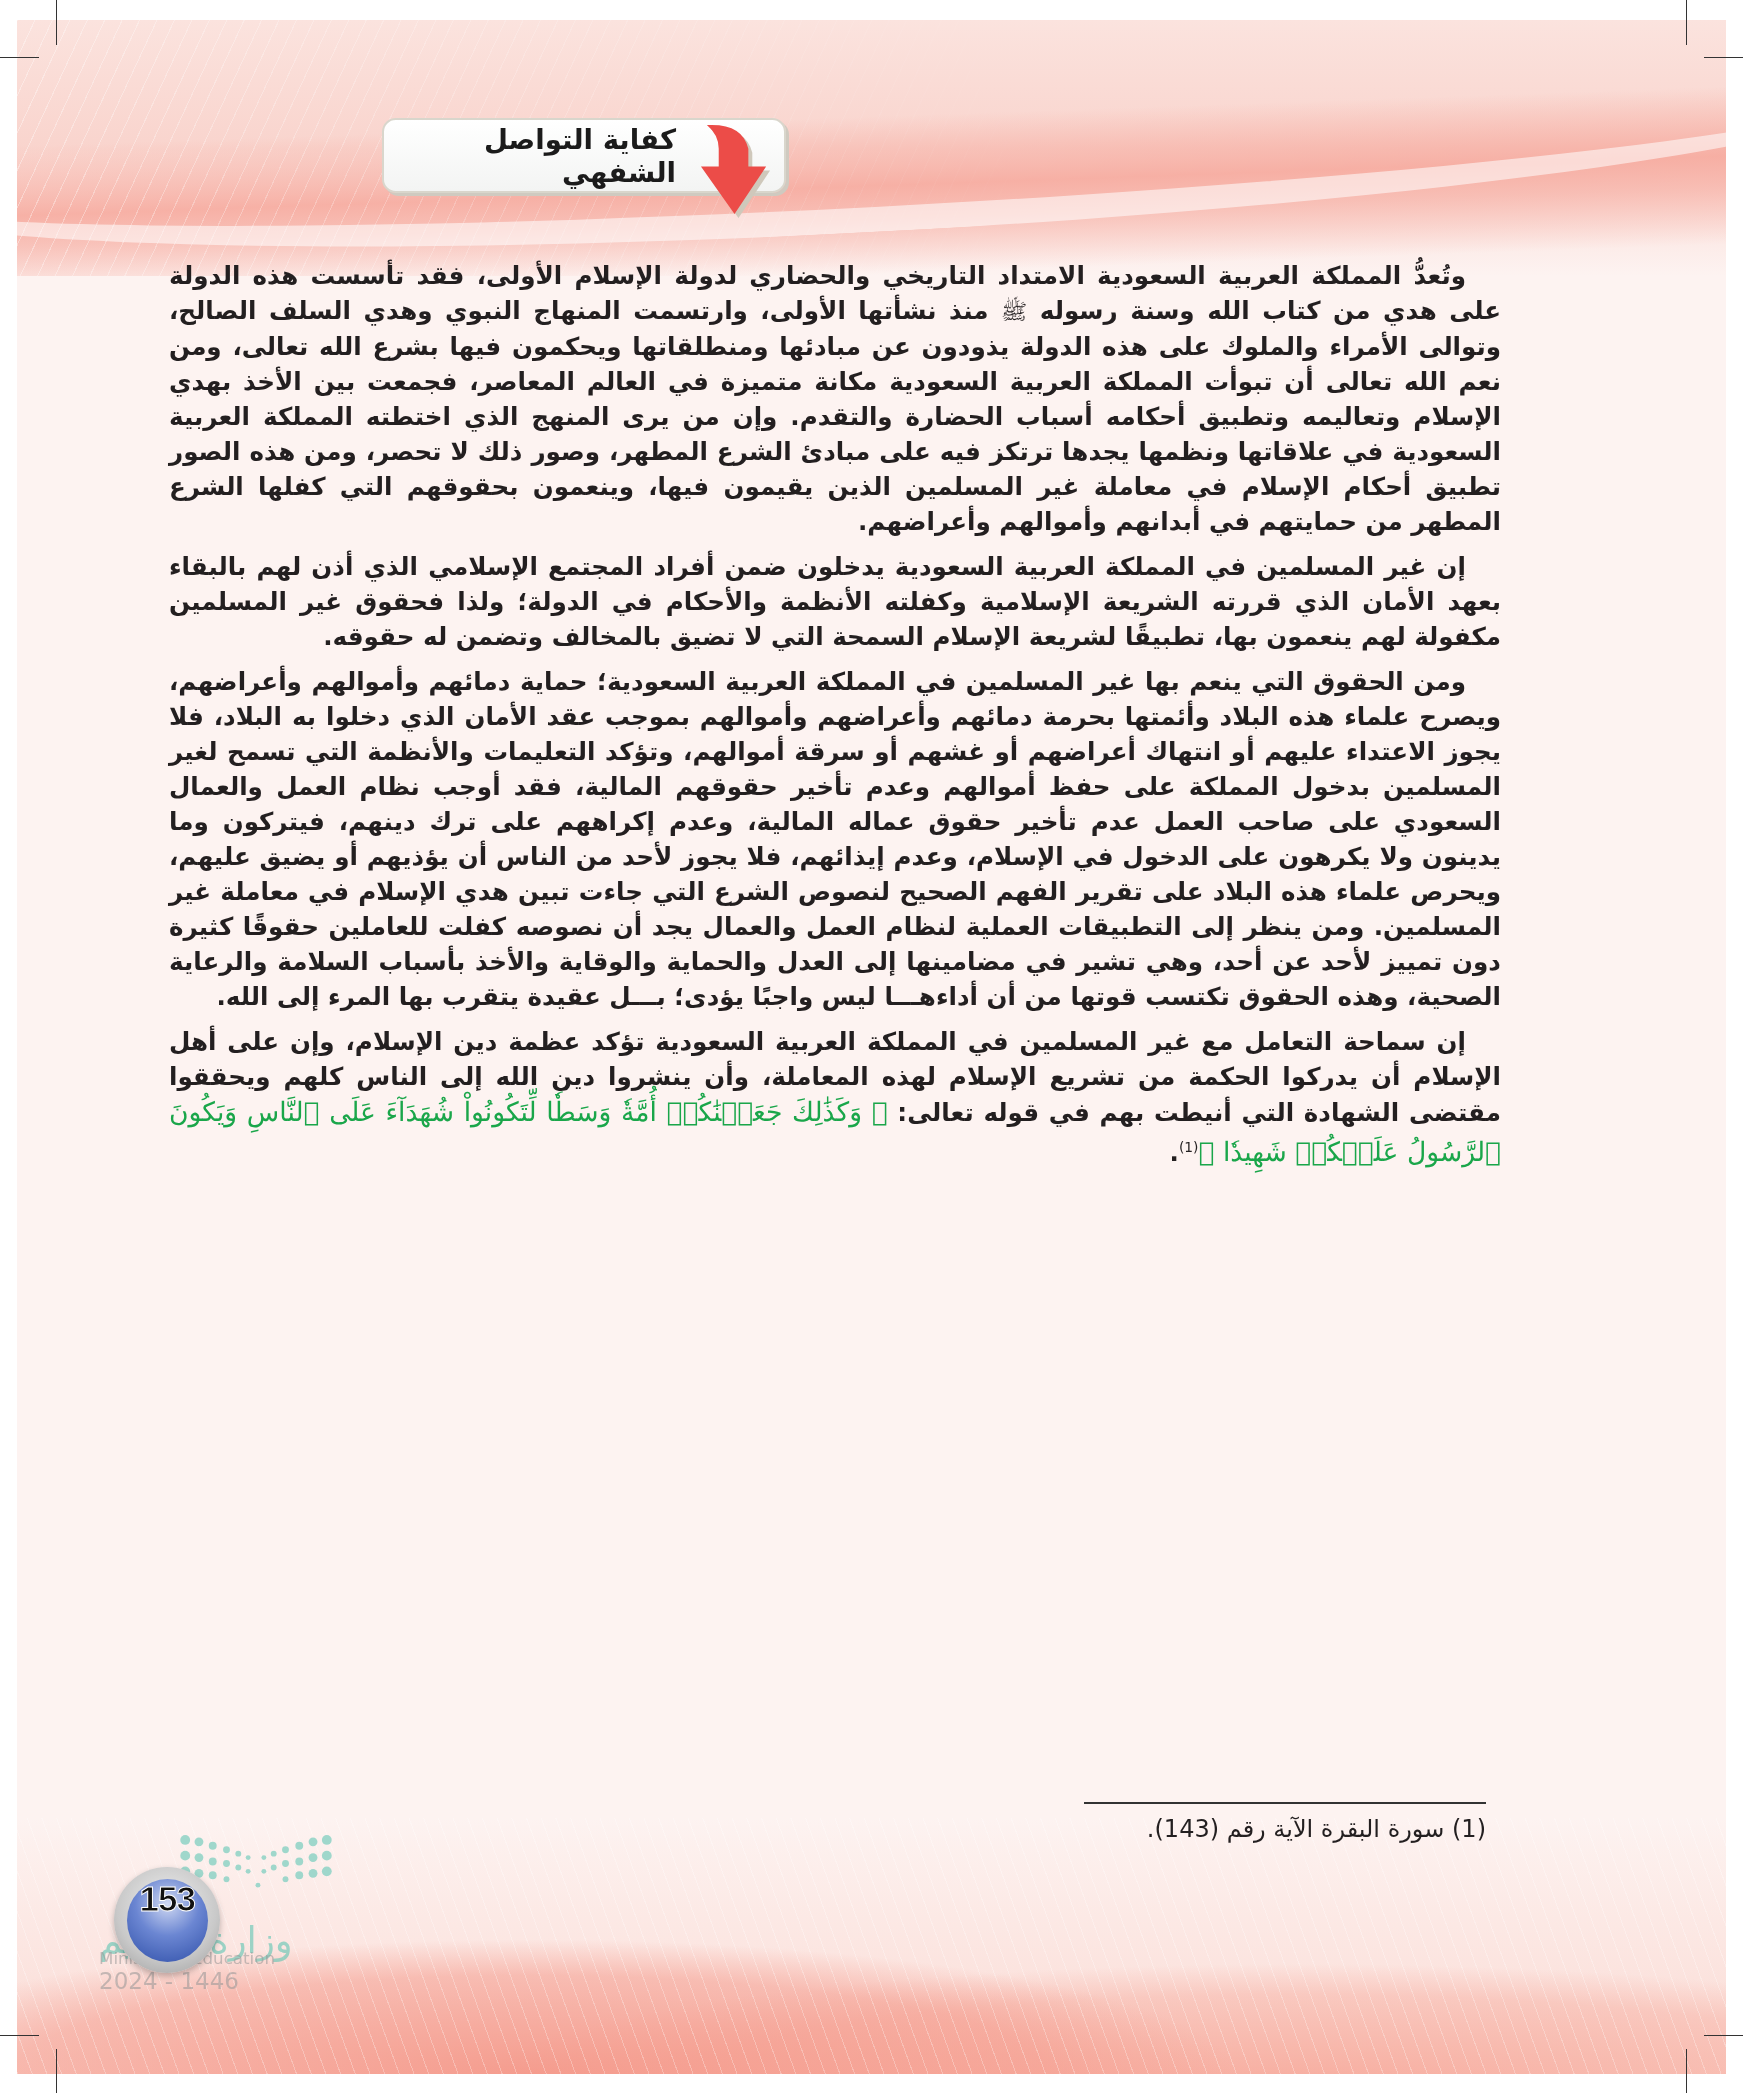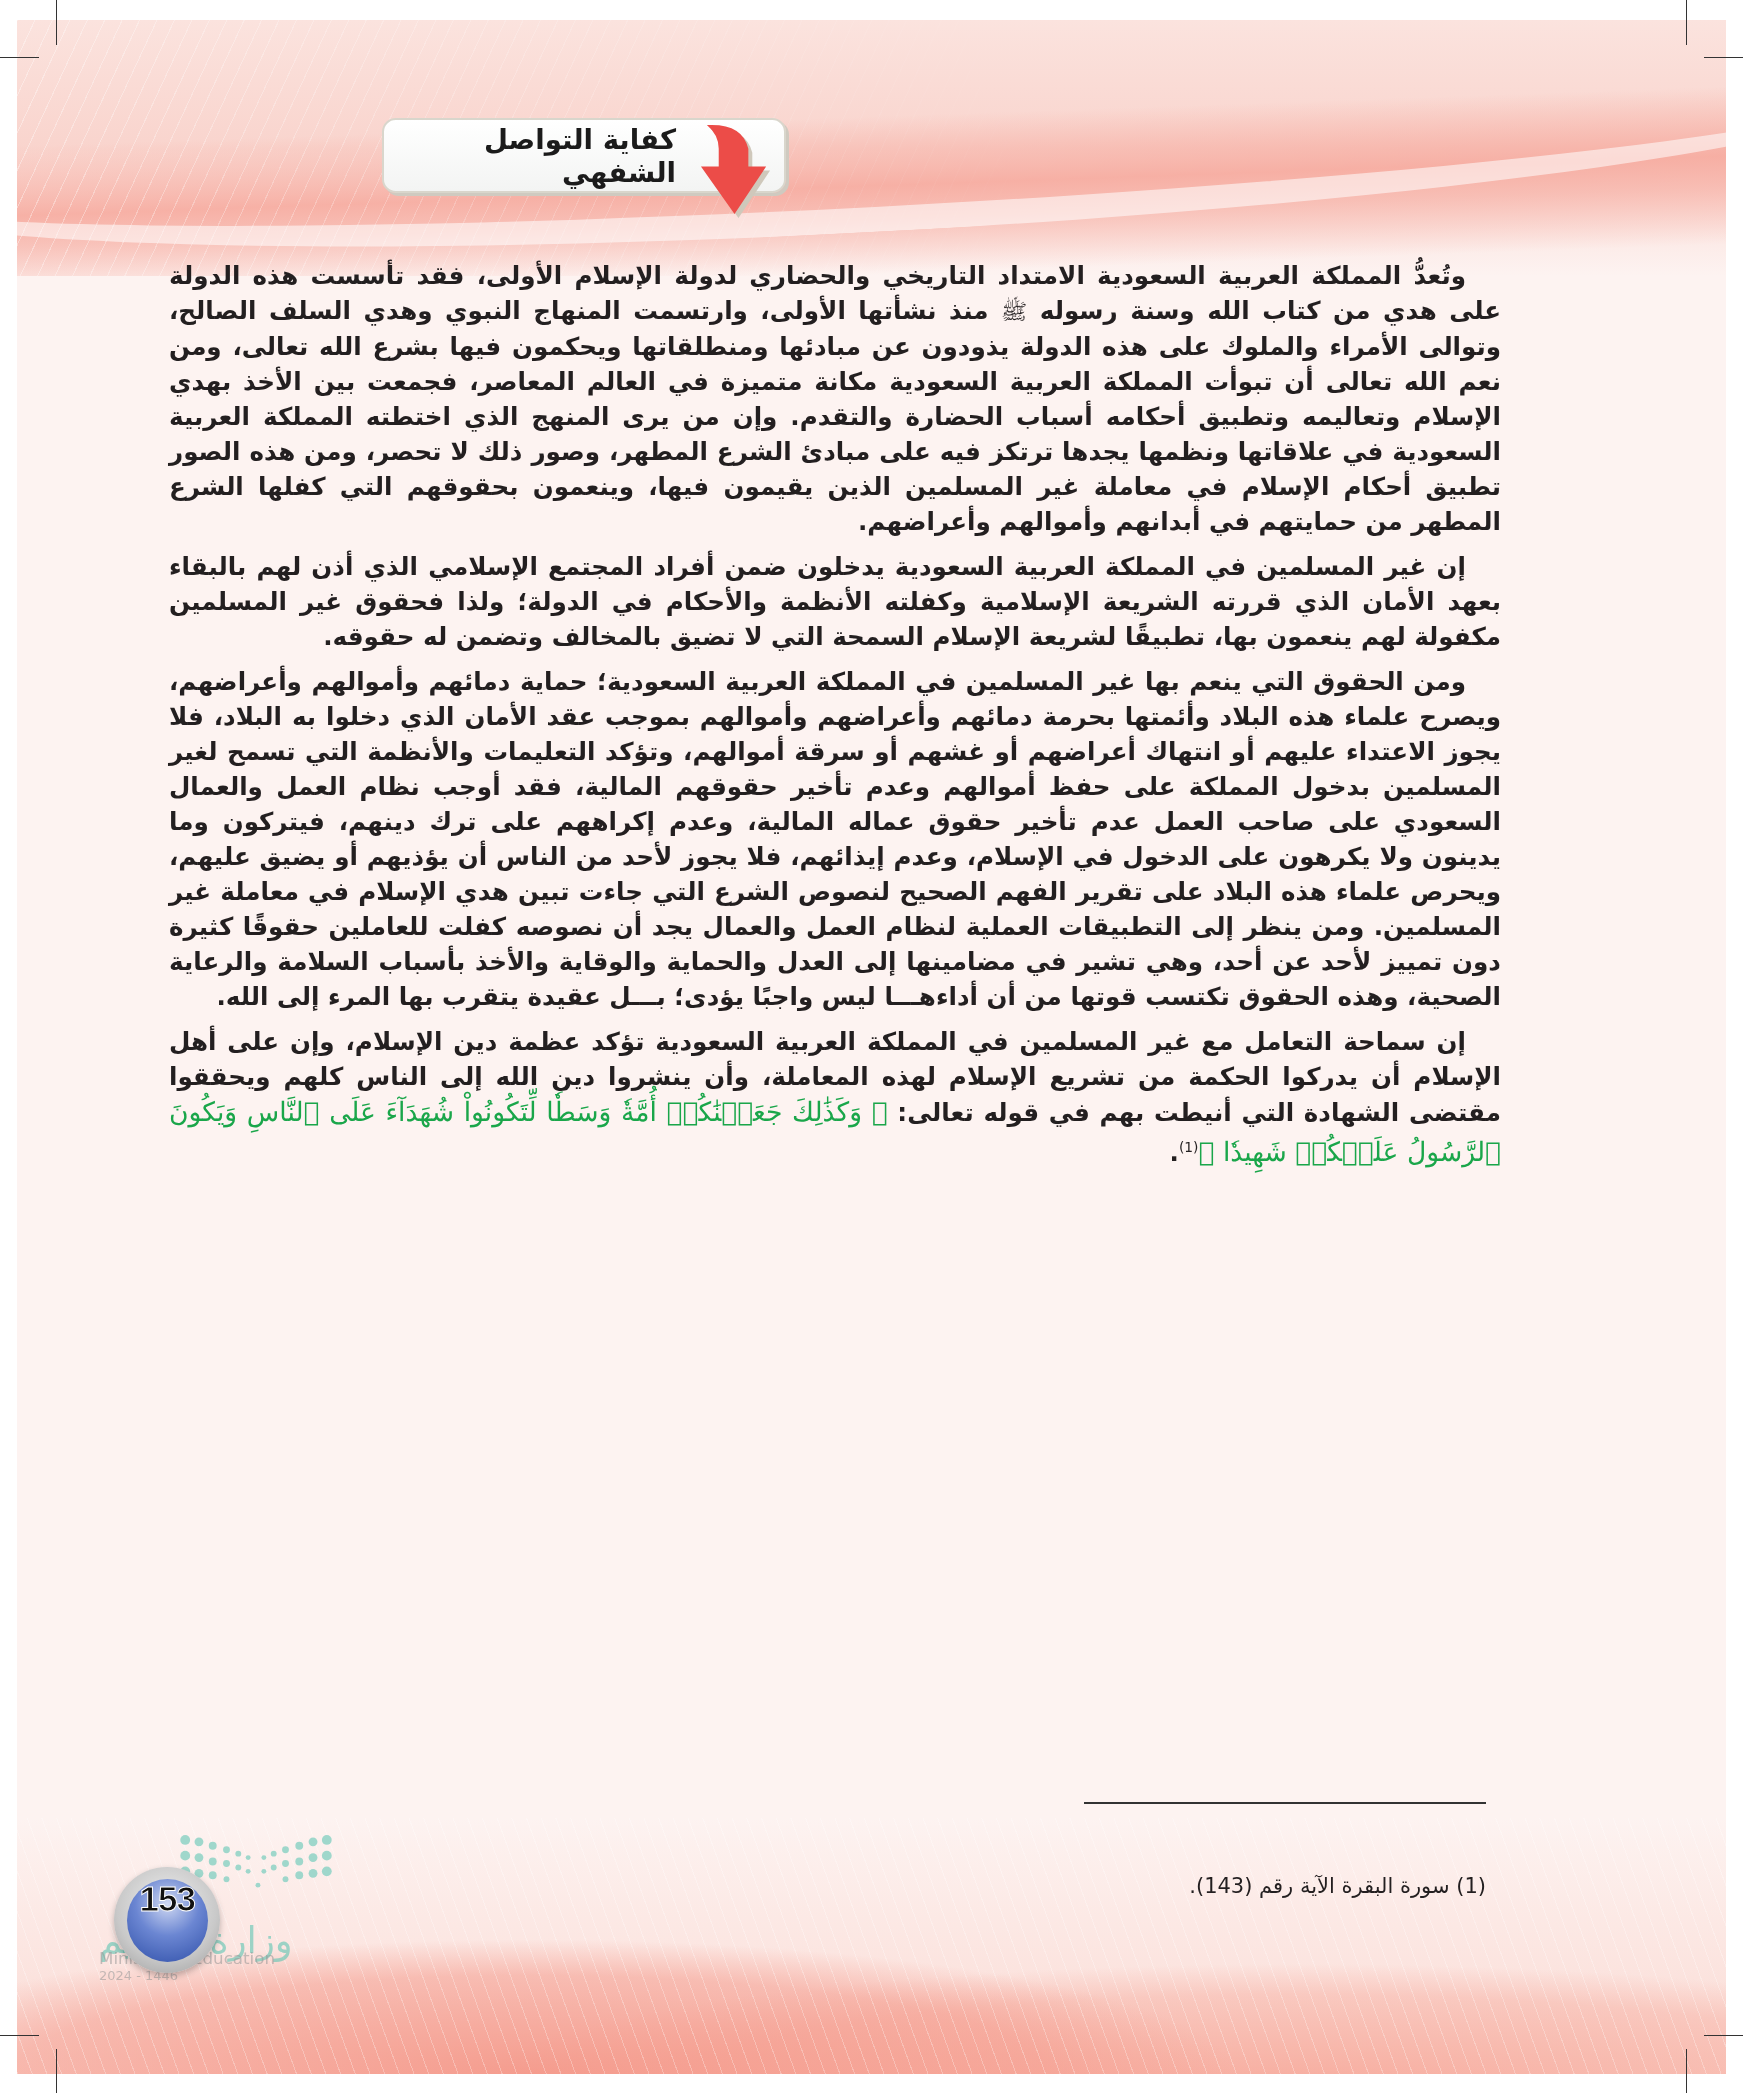--- a/index.html
+++ b/index.html
@@ -73,22 +73,22 @@
   .content p.first { text-indent: 35px; }
   .salla { font-weight: normal; font-size: 21.7px; color: #231f20; }
   .quran { color: #1aa64a; font-family: "DejaVu Serif", serif; font-weight: normal; font-size: 26.6px; }
   .fn-ref { font-size: 13.8px; vertical-align: super; font-weight: normal; }
 
   
   .footnote-rule {
     position: absolute; left: 1084px; top: 1802px; width: 402px; height: 2px; background: #333;
   }
   .footnote {
-    position: absolute; right: 258px; top: 1874px;
-    direction: rtl; font-family: "DejaVu Sans", sans-serif; font-size: 21px; color: #231f20;
+    position: absolute; right: 258px; top: 1815px;
+    direction: rtl; font-family: "DejaVu Sans", sans-serif; font-size: 24px; color: #231f20;
   }
 
   
   .page-badge {
     position: absolute; left: 114px; top: 1867px; width: 106px; height: 106px; border-radius: 50%;
     background: radial-gradient(circle at 50% 40%, #f2f2f2 0%, #c9c9c9 60%, #9a9a9a 100%);
     box-shadow: 0 3px 5.9px rgba(0,0,0,0.25);
   }
   .page-badge-inner {
     position: absolute; left: 12.8px; top: 11.8px; width: 81px; height: 83px; border-radius: 50%;
@@ -103,21 +103,21 @@
   .moe-logo { position: absolute; left: 177px; top: 1834px; width: 158px; height: 59px; }
   .moe-ar {
     position: absolute; left: 99px; top: 1919px; font-size: 37px; color: rgba(92,196,178,0.6);
     font-family: "DejaVu Sans", sans-serif; direction: rtl;
   }
   .moe-en {
     position: absolute; left: 99px; top: 1948px; font-size: 16.7px; color: rgba(150,150,150,0.55);
     font-family: "DejaVu Sans", sans-serif;
   }
   .moe-year {
-    position: absolute; left: 99px; top: 1968px; font-size: 13px; color: rgba(150,150,150,0.55);
+    position: absolute; left: 99px; top: 1968px; font-size: 23px; color: rgba(150,150,150,0.55);
     font-family: "DejaVu Sans", sans-serif;
   }
 </style>
 </head>
 <body>
 
 <div class="page">
   <div class="wave-top"></div>
   <div class="wave-bottom"></div>
 </div>

